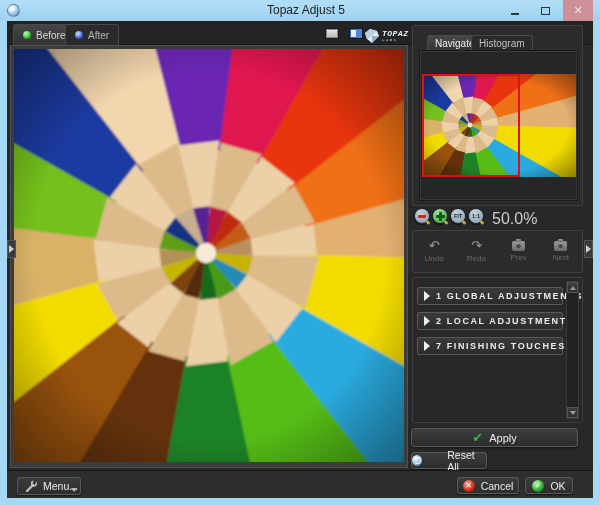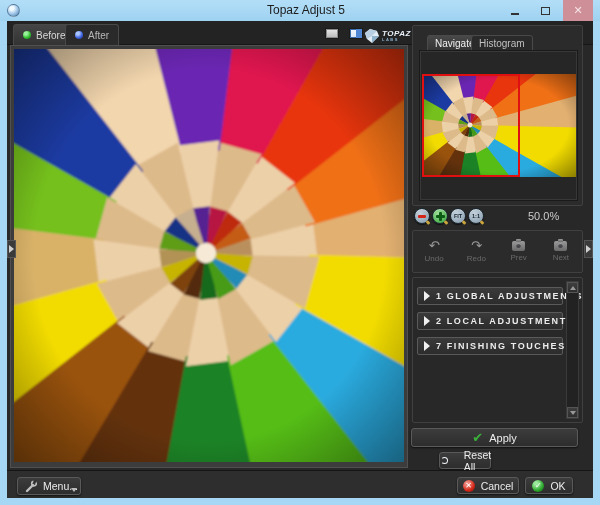--- a/index.html
+++ b/index.html
@@ -43,21 +43,21 @@
           font-size:10px; color:#d8d8d8; cursor:pointer; }
   .vtab.sel { background:linear-gradient(#454545,#333); }
   .vtab.unsel { background:#2a2a2a; color:#b8b8b8; }
   .orb { width:8px; height:8px; border-radius:50%; }
   .orb-green { background:radial-gradient(circle at 35% 30%, #9af09a 0 20%, #35c235 55%, #156f15); }
   .orb-blue  { background:radial-gradient(circle at 35% 30%, #a8c4ff 0 20%, #4468e0 55%, #132a8a); }
   .viewicon { position:absolute; top:7px; width:14px; height:11px; border:1px solid #1a1a1a; cursor:pointer; }
   .vi-single { left:318px; background:linear-gradient(#e8e8e8,#b8b8b8); box-shadow:inset 0 0 0 1px #8a8a8a; }
   .vi-split  { left:342px; background:linear-gradient(#f4f8ff,#d8e6f8); box-shadow:inset 0 0 0 1px #3a6aa8; }
   .vi-split::after { content:""; position:absolute; right:0; top:0; width:6px; height:9px; background:#4f87d4; }
-  .logo { position:absolute; left:357px; top:1px; width:48px; height:28px; display:flex; align-items:center; gap:2px; }
+  .logo { position:absolute; left:357px; top:1px; width:48px; height:28px; display:flex; align-items:center; gap:2px;font-family:Liberation Mono, monospace; }
   .logo-text { line-height:1; }
   .logo-name { font-size:8px; font-weight:bold; font-style:italic; color:#e8f0f8; letter-spacing:.5px; }
   .logo-sub  { font-size:4px; font-weight:bold; color:#8ab0d0; letter-spacing:1.5px; }
   
   .preview-frame {
     position:absolute; left:3px; top:24px; width:398px; height:423px;
     background:#3c3c3c; border:1px solid #505050;
   }
   .preview-img { position:absolute; left:3px; top:3px; width:390px; height:413px; overflow:hidden; background:#150d06; cursor:crosshair; }
   .preview-img svg { display:block; }
@@ -82,21 +82,21 @@
           border:1px solid #1c2830; display:flex; align-items:center; justify-content:center; cursor:pointer;
           box-shadow:inset 0 1px 1px rgba(255,255,255,.35), 0 1px 1px rgba(0,0,0,.6); }
   .zbtn::after { content:""; position:absolute; right:-1px; bottom:-1px; width:4px; height:3px; background:#caa53c; transform:rotate(45deg); border-radius:1px; }
   .z-minus { left:2px;  background:radial-gradient(circle at 38% 32%, #c4d2dc, #7e96a8); }
   .z-minus .bar { width:8px; height:3px; background:#d22418; border-radius:1px; }
   .z-plus  { left:20px; background:radial-gradient(circle at 38% 32%, #9fe09a, #2f9e36); }
   .z-plus .vbar { position:absolute; width:3px; height:9px; background:#0d5c14; border-radius:1px; }
   .z-plus .hbar { width:9px; height:3px; background:#0d5c14; border-radius:1px; }
   .z-txtbtn { background:radial-gradient(circle at 38% 32%, #c4d2dc, #8298aa); font-size:5.5px; font-weight:bold; color:#14242f; }
   .z-fit { left:38px; } .z-one { left:56px; }
-  .zoomlevel { position:absolute; left:80px; top:3px; font-size:11px; color:#cccccc;margin-left:36px; }
+  .zoomlevel { position:absolute; left:80px; top:3px; font-size:16px; color:#cccccc; }
   
   .histbox { left:405px; top:209px; width:171px; height:43px; display:flex; }
   .hitem { flex:1; display:flex; flex-direction:column; align-items:center; justify-content:center; gap:2px; cursor:pointer; }
   .hlabel { font-size:8px; }
   .hlabel.dim { color:#6a6a6a; } .hlabel.lit { color:#f0f0f0; }
   .arrow-glyph { font-size:13px; line-height:12px; color:#9a9a9a; font-family:"DejaVu Sans", sans-serif; }
   .cam { width:13px; height:10px; border-radius:2px; position:relative; }
   .cam::before { content:""; position:absolute; left:4px; top:-2px; width:5px; height:3px; border-radius:1px 1px 0 0; background:inherit; }
   .cam::after { content:""; position:absolute; left:3.5px; top:2px; width:5px; height:5px; border-radius:50%; background:rgba(20,20,30,.55); box-shadow:inset 0 1px 1px rgba(255,255,255,.5); }
   .cam-lit { background:linear-gradient(#d8e4f0,#90a4b8); }
@@ -113,21 +113,21 @@
   .sarrow { position:absolute; left:0; width:11px; height:11px; background:linear-gradient(#3e3e3e,#2e2e2e); border:1px solid #555; display:flex; align-items:center; justify-content:center; cursor:pointer; }
   .sa-up { top:0; } .sa-down { bottom:0; }
   .tri-up { width:0; height:0; border-bottom:4px solid #999; border-left:3px solid transparent; border-right:3px solid transparent; }
   .tri-down { width:0; height:0; border-top:4px solid #999; border-left:3px solid transparent; border-right:3px solid transparent; }
   
   .abtn { position:absolute; background:linear-gradient(#3c3c3c,#2d2d2d); border:1px solid #5a5a5a; border-radius:3px;
           display:flex; align-items:center; justify-content:center; gap:6px;
           font-size:11px; color:#ececec; cursor:pointer; box-shadow:0 1px 2px rgba(0,0,0,.6); }
   .apply-btn { left:404px; top:407px; width:167px; height:19px; }
   .check { color:#3ab33a; font-size:13px; font-weight:bold; line-height:12px; font-family:"DejaVu Sans", sans-serif; }
-  .reset-btn { left:432px; top:431px; width:52px; height:17px; font-size:10.5px;gap:25px; }
+  .reset-btn { left:404px; top:431px; width:76px; height:17px; font-size:10.5px;gap:25px; }
   .lucky-btn { left:489px; top:431px; width:82px; height:17px; font-size:10.5px; }
   .sphere { width:11px; height:11px; border-radius:50%; background:radial-gradient(circle at 35% 30%, #e8f2fc 0 15%, #8fb2d4 55%, #41638c); position:relative; }
   .sphere::after { content:""; position:absolute; left:2px; top:2px; width:5px; height:5px; border:1.5px solid #f2f6fa; border-left-color:transparent; border-radius:50%; }
   .cards { position:relative; width:12px; height:11px; }
   .cards .c1 { position:absolute; left:2px; top:0; width:9px; height:8px; background:#d8a832; border:1px solid #8a6410; border-radius:1px; }
   .cards .c2 { position:absolute; left:0; top:3px; width:9px; height:8px; background:#f0cf60; border:1px solid #8a6410; border-radius:1px; }
   
   .bottombar { position:absolute; left:0; top:449px; width:586px; height:28px; background:#2e2e2e; border-top:1px solid #151515; }
   .menu-btn { left:10px; top:456px; width:64px; height:18px; justify-content:flex-start; padding-left:6px; font-size:10.5px; }
   .menu-caret { position:absolute; right:3px; bottom:2px; width:0; height:0; border-top:4px solid #bbb; border-left:3px solid transparent; border-right:3px solid transparent; }

